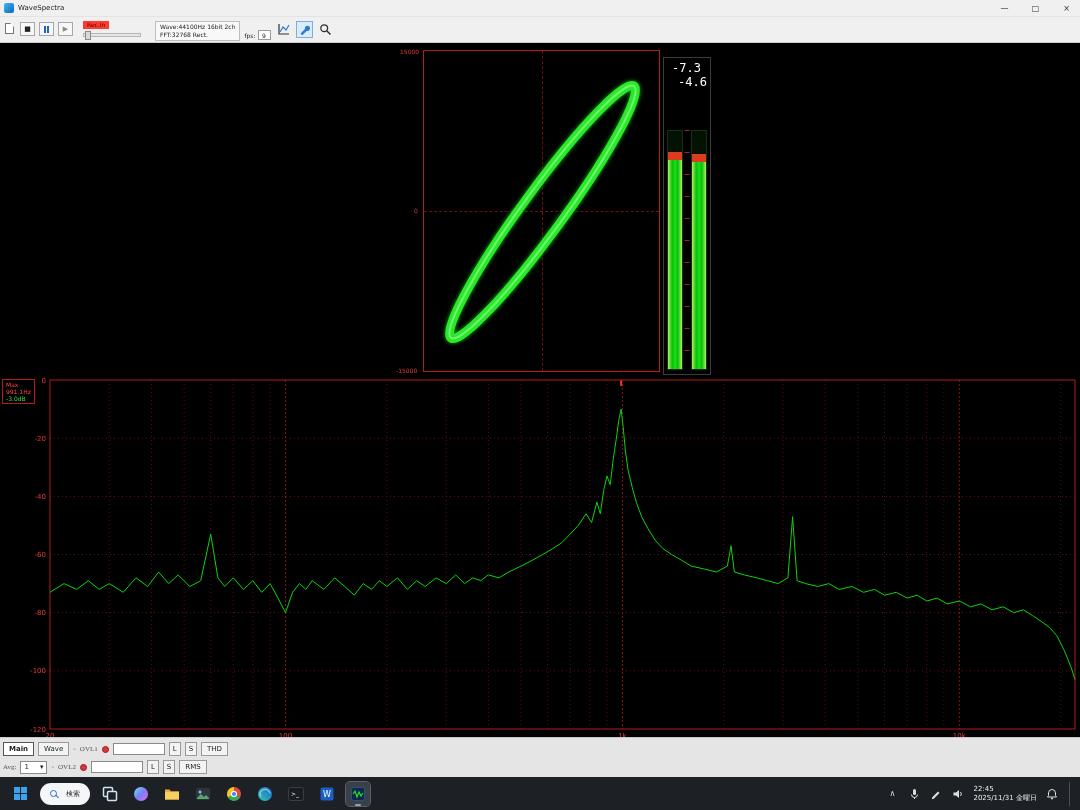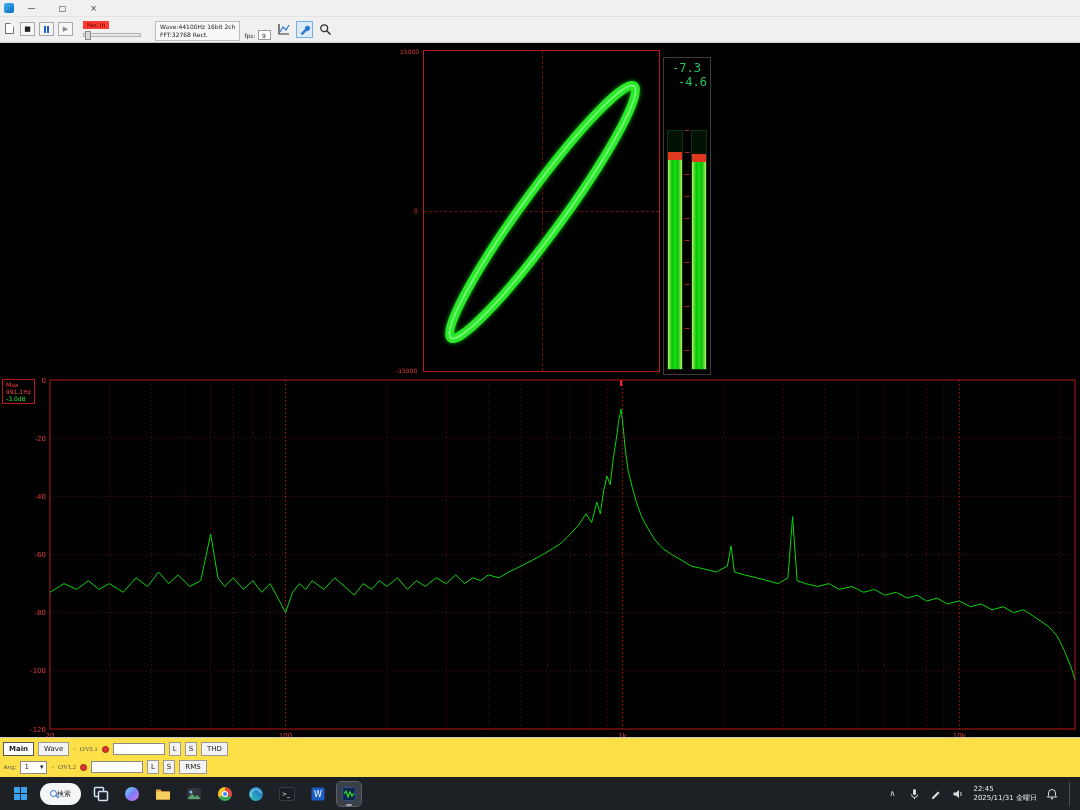--- a/index.html
+++ b/index.html
@@ -38,71 +38,72 @@
 .liss .hmid{position:absolute;left:0;right:0;top:50%;border-top:1px dashed #6e0f0f;}
 .liss .vmid{position:absolute;top:0;bottom:0;left:50%;border-left:1px dashed #6e0f0f;}
 .liss-label{position:absolute;font-size:6px;color:#e23b3b;white-space:nowrap;}
 .liss-label.top{left:-24px;top:-3px;}
 .liss-label.mid{left:-10px;top:calc(50% - 4px);}
 .liss-label.bot{left:-28px;bottom:-3px;}
 #liss-svg{position:absolute;inset:0;filter:drop-shadow(0 0 2px #00b400);}
 
 
 .meter{position:absolute;left:663px;top:14px;width:48px;height:318px;border:1px solid #3c3c3c;background:#000;}
-.meter-vals{font-family:"DejaVu Sans Mono","Liberation Mono",monospace;font-size:12px;line-height:14px;color:#22c55e;text-align:right;padding-top:3px;}
+.meter-vals{font-family:"DejaVu Sans Mono","Liberation Mono",monospace;font-size:12px;line-height:14px;color:#ffffff;text-align:right;padding-top:3px;}
 .meter-vals .v1{padding-right:9px;}
 .meter-vals .v2{padding-right:3px;}
 .meter-bars{position:absolute;left:3px;right:3px;top:72px;bottom:4px;display:flex;justify-content:space-between;}
 .mbar{width:16px;position:relative;background:#041204;border:1px solid #123312;}
 .mgreen{position:absolute;left:0;right:0;bottom:0;background:linear-gradient(90deg,#aef25e 0%,#0bbf0b 30%,#16e016 50%,#0bbf0b 70%,#aef25e 100%);}
 .mred{position:absolute;left:0;right:0;height:8px;background:#e03a1e;}
 .mticks{position:absolute;left:50%;transform:translateX(-50%);top:72px;bottom:4px;width:5px;background:repeating-linear-gradient(to bottom,#a22323 0 1px,transparent 1px 22px);}
 
 
 .spec{position:absolute;left:0;top:334px;width:1080px;height:360px;}
 #spec-svg{position:absolute;inset:0;}
 .spec-info{position:absolute;left:2px;top:2px;border:1px solid #b51b1b;background:#000;font-size:6px;line-height:7px;padding:1px 3px;}
 .spec-info .l1,.spec-info .l2{color:#ff4040;}
 .spec-info .l3{color:#35e035;}
 
 
-.ctl{position:absolute;top:737px;left:0;width:1080px;height:40px;background:#fde047;border-top:1px solid #c8c8c8;padding:2px 3px;font-size:7px;color:#222;}
+.ctl{position:absolute;top:737px;left:0;width:1080px;height:40px;background:#e5e5e5;border-top:1px solid #c8c8c8;padding:2px 3px;font-size:7px;color:#222;}
 .ctl-row{display:flex;align-items:center;gap:4px;height:18px;}
 .btn{border:1px solid #9a9a9a;background:#f3f3f3;padding:0 5px;height:14px;display:flex;align-items:center;font-size:7px;color:#222;}
 .btn.primary{background:#fff;border-color:#555;font-weight:bold;}
 .btn.tiny{padding:0 3px;}
 .lbl{color:#555;font-family:Liberation Serif, serif;}
 .led{width:7px;height:7px;border-radius:50%;background:#e23434;border:1px solid #8f1f1f;}
 .ctl-input{width:52px;height:12px;border:1px solid #8a8a8a;background:#fff;}
 .select{width:27px;height:13px;border:1px solid #8a8a8a;background:#fff;display:flex;align-items:center;justify-content:space-between;padding:0 3px;font-size:7px;}
 .sep{color:#666;}
 
 
 .tb{position:absolute;top:777px;left:0;width:1080px;height:33px;background:#1d2125;display:flex;align-items:center;padding:0 8px;gap:8px;color:#eee;}
 .start{width:24px;height:24px;display:grid;place-items:center;border-radius:4px;}
 .start-logo{width:13px;height:13px;display:grid;grid-template-columns:6px 6px;grid-template-rows:6px 6px;gap:1px;}
 .start-logo i{background:#3aa3ef;}
-.search{height:22px;background:#f4f6f8;border-radius:11px;display:flex;align-items:center;gap:0;padding:0 10px;color:#333;font-size:7px;}
+.search{height:22px;background:#f4f6f8;border-radius:11px;display:flex;align-items:center;gap:9px;padding:0 10px;color:#333;font-size:7px;}
 .mag{width:7px;height:7px;border:1.4px solid #2a6fd4;border-radius:50%;position:relative;}
 .mag::after{content:"";position:absolute;width:4px;height:1.4px;background:#2a6fd4;transform:rotate(45deg);right:-3px;bottom:-1px;}
 .tb-apps{display:flex;gap:7px;align-items:center;}
 .tb-app{width:24px;height:24px;display:flex;align-items:center;justify-content:center;border-radius:4px;position:relative;}
 .tb-app.active{background:#3a4048;outline:1px solid #5a6068;}
 .tb-app .run{position:absolute;bottom:0;left:50%;transform:translateX(-50%);width:6px;height:2px;border-radius:1px;background:#9aa0a6;}
 .tb-spacer{flex:1;}
 .tray{display:flex;align-items:center;gap:8px;}
 .tray-ico{width:14px;height:14px;display:flex;align-items:center;justify-content:center;color:#ddd;font-size:8px;}
 .clock{text-align:left;font-size:7px;line-height:9px;color:#eee;}
 .desk-sliver{width:3px;height:24px;border-left:1px solid #4a4f55;margin-left:2px;}
 </style>
 </head>
 <body>
 
 <div class="titlebar">
   <span class="app-ico"></span>
+  <span class="title-text">WaveSpectra</span>
   <span class="win-btn">—</span>
   <span class="win-btn">□</span>
   <span class="win-btn">×</span>
 </div>
 
 <div class="toolbar">
   <span class="page-ico"></span>
   <span class="tbtn">■</span>
   <span class="tbtn">
       <span class="pause-bars">

